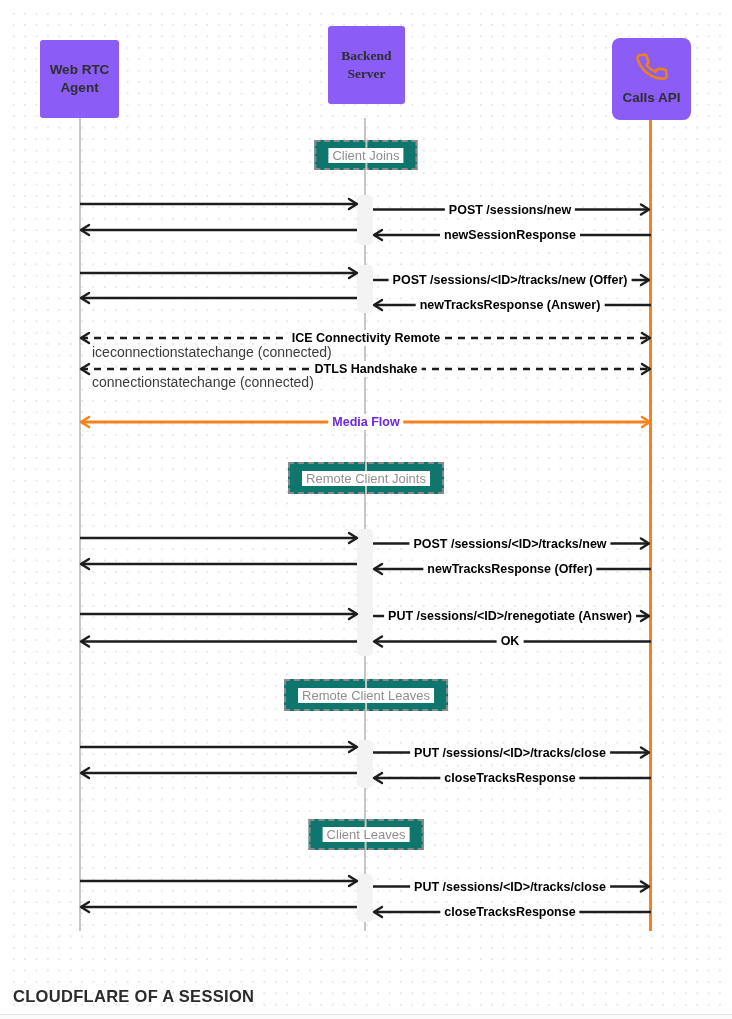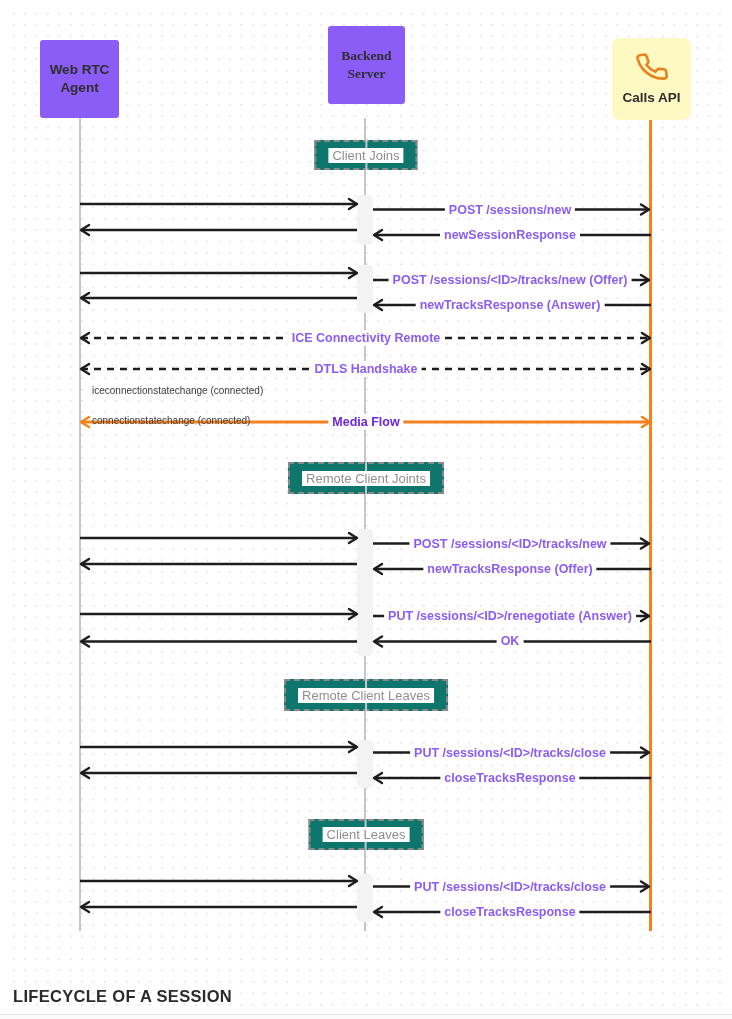--- a/index.html
+++ b/index.html
@@ -14,21 +14,21 @@
     pointer-events:none;
   }
   
   .actor{
     position:absolute;display:flex;flex-direction:column;align-items:center;justify-content:center;
     font-weight:bold;font-size:13.5px;line-height:1.35;text-align:center;color:#2e2e2e;
     background:#8b5cf6;border-radius:3px;z-index:6;
   }
   .actor.web{left:40px;top:40px;width:79px;height:78px;}
   .actor.backend{left:328px;top:26px;width:77px;height:78px;font-family:Liberation Serif, serif;}
-  .actor.calls{left:612px;top:38px;width:79px;height:82px;background:#fef9c3;border-radius:8px;gap:6px;}
+  .actor.calls{left:612px;top:38px;width:79px;height:82px;background:#8b5cf6;border-radius:8px;gap:6px;}
   .actor .label{white-space:pre-line;}
   
   .lifeline{position:absolute;top:118px;height:813px;width:2px;background:#c6c6c6;z-index:1;}
   .lifeline.web{left:79px;}
   .lifeline.backend{left:364px;}
   .lifeline.api{left:649px;top:120px;height:811px;width:3px;background:#f6821f;}
   
   .act{position:absolute;left:357px;width:16px;background:#f3f3f4;border-radius:5px;z-index:2;}
   
   svg.arrows{position:absolute;left:0;top:0;z-index:3;}
@@ -36,25 +36,25 @@
   .phase{
     position:absolute;transform:translateX(-50%);z-index:4;background:#0f766e;
     border:2px dashed #8a8a8a;display:flex;align-items:center;justify-content:center;
     box-sizing:border-box;padding:0 12px;
   }
   .phase::before{content:'';position:absolute;left:50%;top:-2px;bottom:-2px;width:2px;margin-left:-1px;background:#c6c6c6;}
   .phase span{position:relative;background:#fff;padding:0 4px;font-size:13px;font-weight:500;color:#8f8f8f;white-space:nowrap;}
   
   .mlabel{
     position:absolute;transform:translate(-50%,-50%);z-index:5;background:#ffffff;
-    padding:1px 4px;font-size:12.5px;font-weight:bold;white-space:nowrap;color:#8b5cf6;
+    padding:1px 4px;font-size:12.5px;font-weight:bold;white-space:nowrap;color:#000000;
   }
   .mlabel.orange{color:#6d28d9;}
   
-  .event{position:absolute;z-index:5;font-size:10px;color:#3c3c3c;white-space:nowrap;margin-top:41px;}
+  .event{position:absolute;z-index:5;font-size:14px;color:#3c3c3c;white-space:nowrap;}
   
   .footer-title{position:absolute;left:13px;top:987px;z-index:6;font-size:16.5px;font-weight:bold;letter-spacing:.3px;color:#2b2b2b;}
   .brand{position:absolute;right:12px;top:998px;z-index:6;display:flex;align-items:flex-end;gap:3px;}
   .brand .brand-text{font-size:7.5px;font-weight:bold;letter-spacing:.7px;color:#121212;padding-bottom:1px;margin-top:35px;}
   .bottom-edge{position:absolute;left:0;right:0;bottom:0;height:4px;background:#fbfbfb;border-top:1px solid #e5e5e5;z-index:7;}
 </style>
 </head>
 <body>
 
 <div class="canvas">
@@ -158,21 +158,21 @@
   <div class="mlabel" style="left:510px;top:616px">PUT /sessions/&lt;ID&gt;/renegotiate (Answer)</div>
   <div class="mlabel" style="left:510px;top:641px">OK</div>
   <div class="mlabel" style="left:510px;top:753px">PUT /sessions/&lt;ID&gt;/tracks/close</div>
   <div class="mlabel" style="left:510px;top:778px">closeTracksResponse</div>
   <div class="mlabel" style="left:510px;top:887px">PUT /sessions/&lt;ID&gt;/tracks/close</div>
   <div class="mlabel" style="left:510px;top:912px">closeTracksResponse</div>
 
   <div class="event" style="left:92px;top:344px">iceconnectionstatechange (connected)</div>
   <div class="event" style="left:92px;top:374px">connectionstatechange (connected)</div>
 
-  <div class="footer-title">LIFECYCLE OF A SESSION</div>
+  <div class="footer-title">CLOUDFLARE OF A SESSION</div>
   <div class="brand">
     <span style="display:block;height:15px;">
       <svg width="28" height="15" viewBox="0 0 56 30">
         <circle cx="42" cy="18" r="10" fill="#FBAD41"></circle>
         <rect x="32" y="18" width="17" height="12" rx="2" fill="#FBAD41"></rect>
         <circle cx="15" cy="19" r="10" fill="#F6821F"></circle>
         <circle cx="27" cy="14" r="12" fill="#F6821F"></circle>
         <rect x="6" y="18" width="31" height="12" rx="2" fill="#F6821F"></rect>
       </svg>
     </span>

